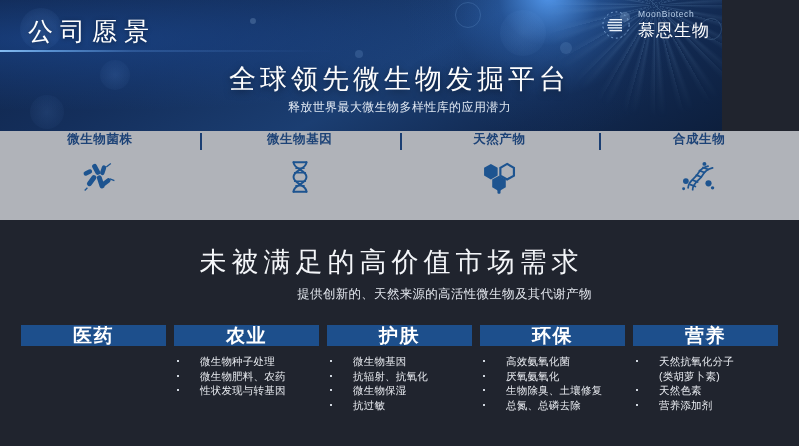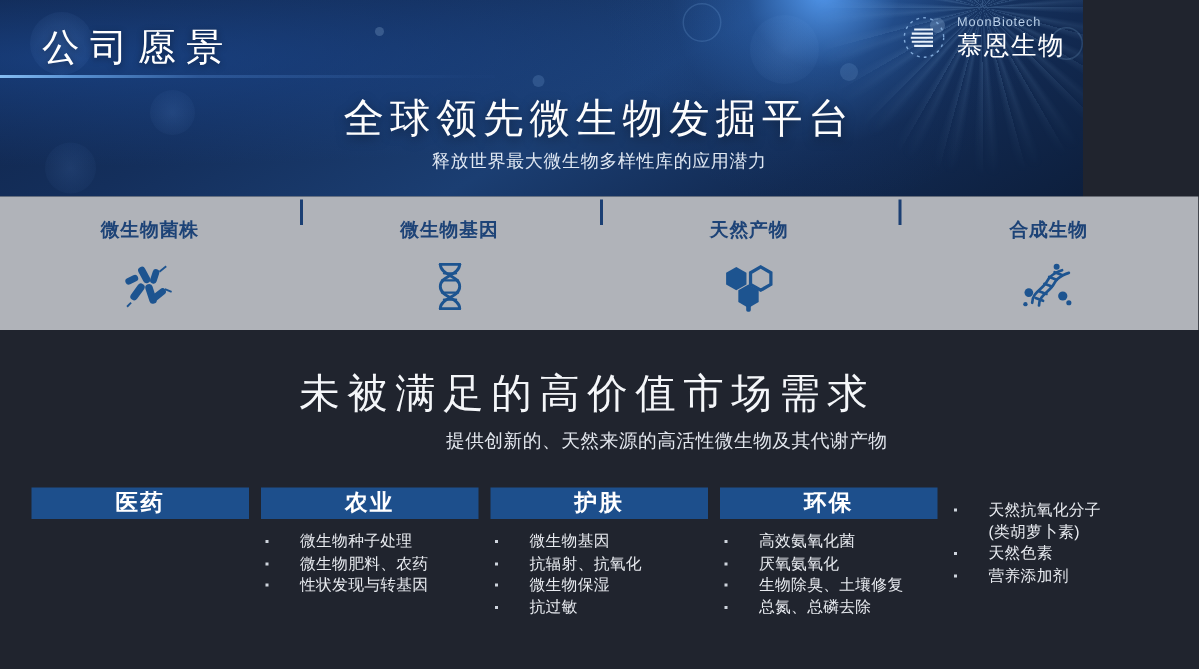--- a/index.html
+++ b/index.html
@@ -82,21 +82,20 @@
   
   .band {
     position: absolute; left: 0; top: 131px;
     width: 799px; height: 89px;
     background: #b0b3b9;
     display: flex; align-items: flex-start;
   }
   .band-col {
     position: relative; flex: 1 1 0;
     display: flex; flex-direction: column; align-items: center;
-    padding-top: 14px;
   }
   .band-col + .band-col::before {
     content: ""; position: absolute; left: 0; top: 2px;
     width: 2px; height: 17px; background: #1b3f73;
   }
   .band-label { font-size: 12.5px; font-weight: 700; color: #1d4377; letter-spacing: 0.6px; }
   .band-icon { margin-top: 10px; width: 42px; height: 38px; display: flex; align-items: center; justify-content: center; }
   .band-icon svg { display: block; }
 
   
@@ -113,21 +112,21 @@
   
   .cols {
     position: absolute; left: 21px; top: 325px;
     width: 757px; height: 110px;
     display: flex; gap: 8px;
   }
   .col { flex: 1 1 0; display: flex; flex-direction: column; }
   .col-head {
     height: 21px; background: #1d4f8c;
     display: flex; align-items: center; justify-content: center;
-    color: #ffffff; font-size: 15px; font-weight: 700; letter-spacing: 1.5px;
+    color: #ffffff; font-size: 19px; font-weight: 700; letter-spacing: 1.5px;
   }
   .col-list { list-style: none; margin-top: 8px; }
   .col-list li {
     position: relative; padding-left: 26px;
     font-size: 10.5px; line-height: 14.6px; color: #e8ebf0; letter-spacing: 0.2px;
   }
   .col-list li::before {
     content: ""; position: absolute; left: 3px; top: 6px;
     width: 2px; height: 2px; background: #cfd5de;
   }
@@ -295,20 +294,21 @@
       <div class="col-head">环保</div>
       <ul class="col-list">
         <li>高效氨氧化菌</li>
         <li>厌氧氨氧化</li>
         <li>生物除臭、土壤修复</li>
         <li>总氮、总磷去除</li>
       </ul>
     </div>
 
     <div class="col">
+      <div class="col-head">营养</div>
       <ul class="col-list">
         <li>天然抗氧化分子</li>
         <li class="cont">(类胡萝卜素)</li>
         <li>天然色素</li>
         <li>营养添加剂</li>
       </ul>
     </div>
 
   </div>
 </div>

